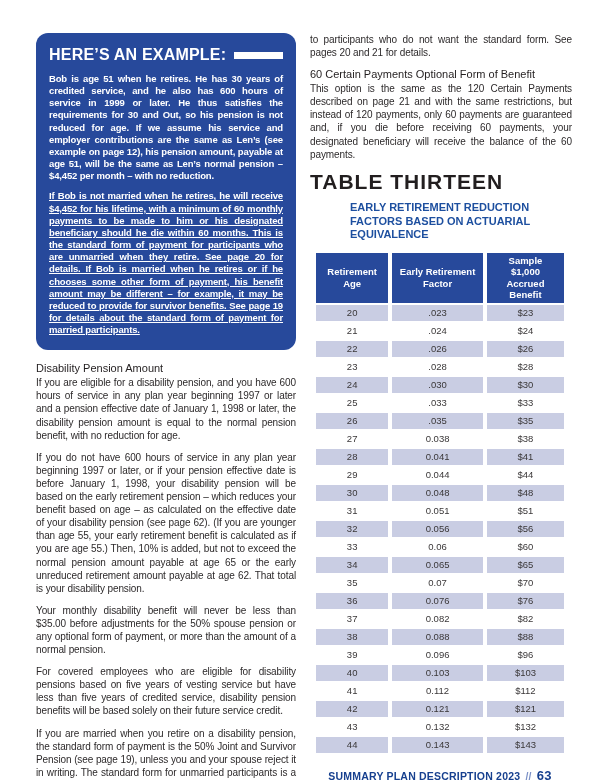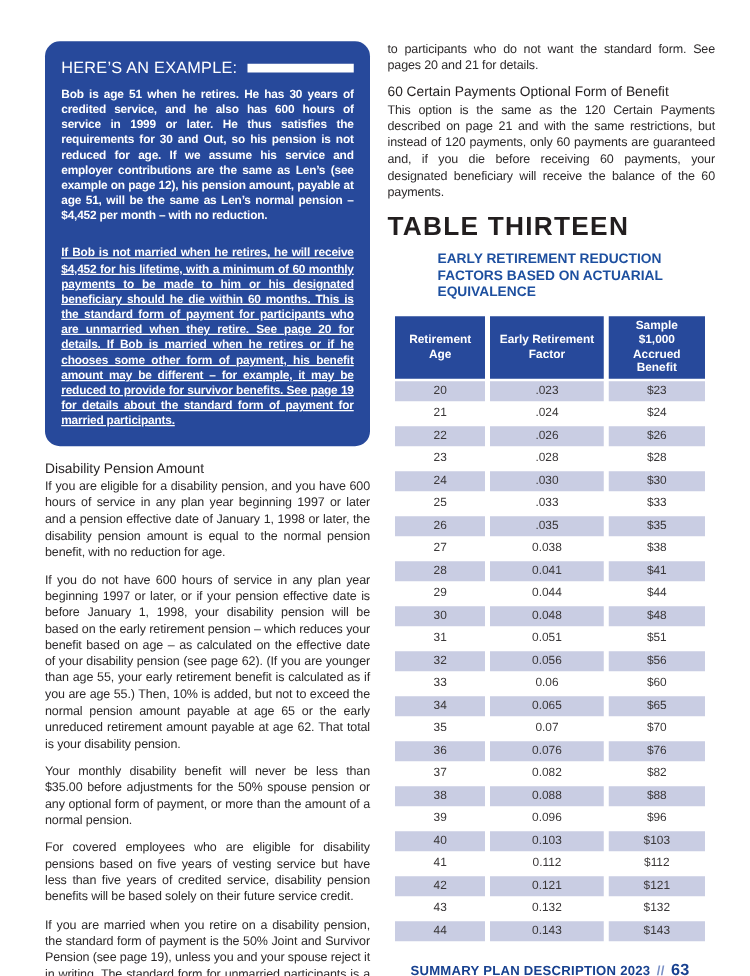--- a/index.html
+++ b/index.html
@@ -22,39 +22,39 @@
   
   .callout {
     background: #27499b;
     border-radius: 12px;
     padding: 13px 13px 14px 13px;
     color: #ffffff;
     margin-bottom: 12px;
   }
   .callout-title-row { display: flex; align-items: center; margin-bottom: 9px; }
   .callout-title {
-    font-size: 13px;
-    font-weight: 400;
+    font-size: 16px;
+    font-weight: 700;
     letter-spacing: 0.2px;
     white-space: nowrap;
   }
   .callout-title-bar {
     flex: 1;
     height: 7px;
     background: #ffffff;
     margin-left: 8px;
     margin-top: 1px;
   }
   .callout p {
     font-size: 9.5px;
     font-weight: 700;
     line-height: 1.28;
     letter-spacing: -0.15px;
     text-align: justify;
-    margin-bottom: 18px;
+    margin-bottom: 8px;
   }
   .callout p:last-child { margin-bottom: 0; text-decoration: underline; }
 
   
   .body-heading {
     font-size: 11px;
     font-weight: 400;
     color: #221e1f;
     margin-bottom: 2px;
   }

